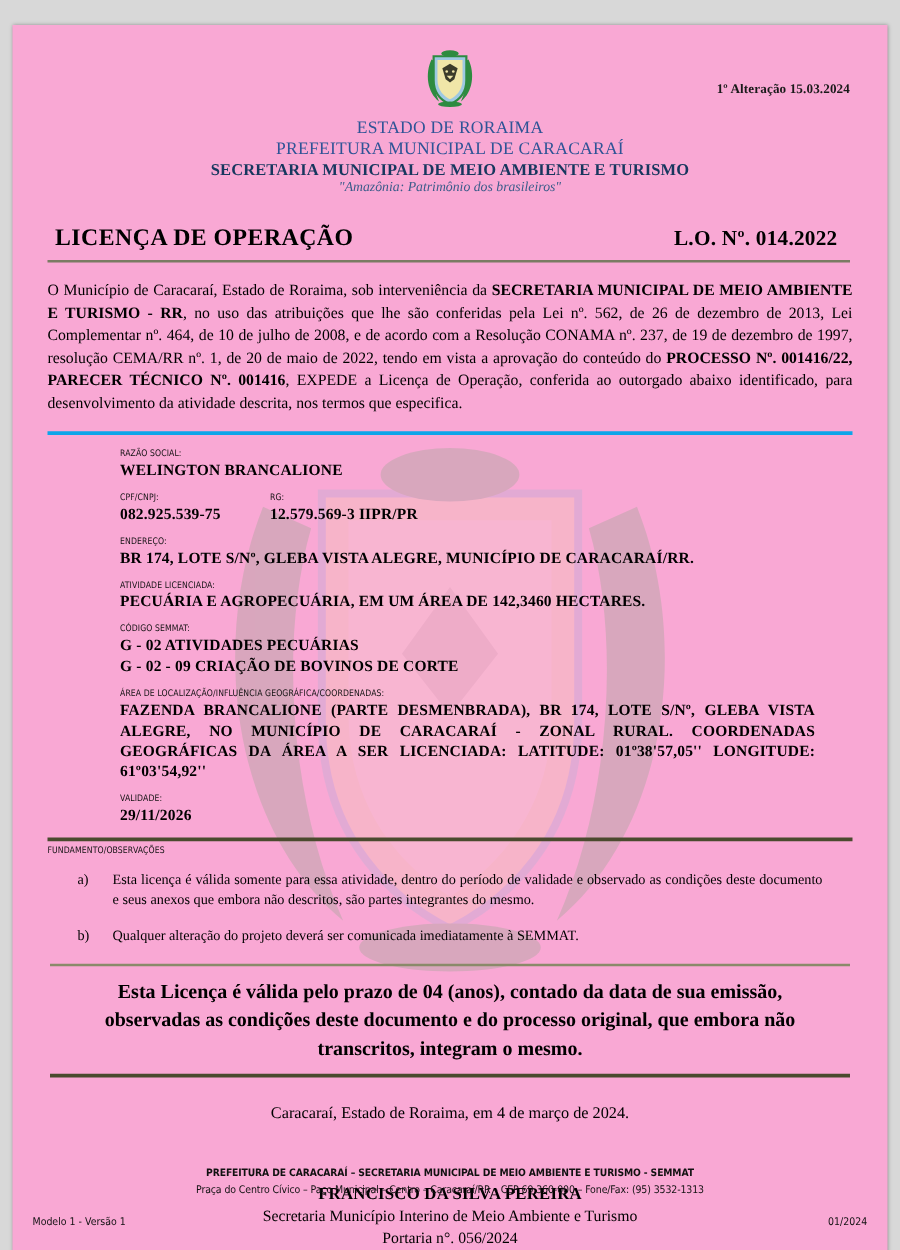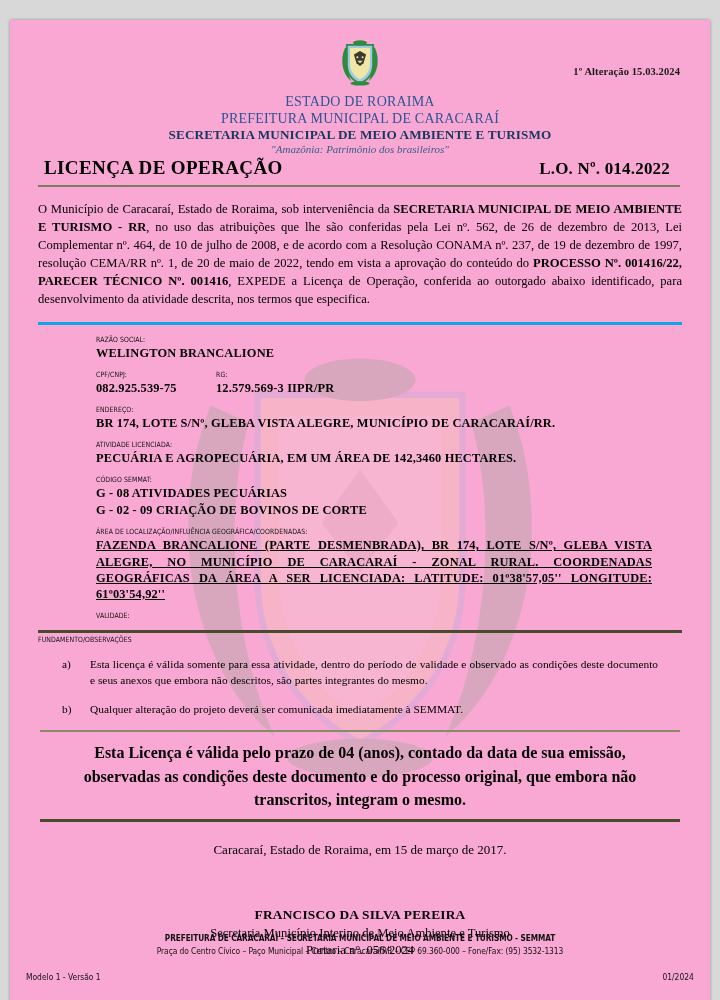--- a/index.html
+++ b/index.html
@@ -79,20 +79,21 @@
   .org .l4 {
     color: #3a5c8a;
     font-size: 11px;
     font-style: italic;
   }
   
   .title-row {
     display: flex;
     justify-content: space-between;
     align-items: baseline;
+    margin-top: 22px;
     padding: 0 18px 0 12px;
   }
   .title-row .t-left {
     font-size: 19px;
     font-weight: bold;
     letter-spacing: .4px;
   }
   .title-row .t-right {
     font-size: 17px;
     font-weight: bold;
@@ -137,21 +138,20 @@
     font-size: 12.4px;
     font-weight: bold;
     letter-spacing: .15px;
     margin-top: 1px;
     line-height: 1.3;
   }
   .fvalue.justified {
     text-align: justify;
     text-justify: inter-word;
     padding-right: 30px;
-    text-decoration: underline;
   }
   .two-col { display: flex; }
   .two-col .col-a { width: 120px; }
   .two-col .col-b { flex: 1; }
   
   .fund-label {
     font-family: "DejaVu Sans", sans-serif;
     font-size: 7.2px;
     letter-spacing: .1px;
     color: #111;
@@ -318,31 +318,32 @@
         <div class="fvalue">BR 174, LOTE S/Nº, GLEBA VISTA ALEGRE, MUNICÍPIO DE CARACARAÍ/RR.</div>
       </div>
 
       <div class="field">
         <div class="flabel">ATIVIDADE LICENCIADA:</div>
         <div class="fvalue">PECUÁRIA E AGROPECUÁRIA, EM UM ÁREA DE 142,3460 HECTARES.</div>
       </div>
 
       <div class="field">
         <div class="flabel">CÓDIGO SEMMAT:</div>
-        <div class="fvalue">G - 08  ATIVIDADES PECUÁRIAS</div>
+        <div class="fvalue">G - 02  ATIVIDADES PECUÁRIAS</div>
         <div class="fvalue">G - 02 - 09 CRIAÇÃO DE BOVINOS DE CORTE</div>
       </div>
 
       <div class="field">
         <div class="flabel">ÁREA DE LOCALIZAÇÃO/INFLUÊNCIA GEOGRÁFICA/COORDENADAS:</div>
         <div class="fvalue justified">FAZENDA BRANCALIONE (PARTE DESMENBRADA), BR 174, LOTE S/Nº, GLEBA VISTA ALEGRE, NO MUNICÍPIO DE CARACARAÍ - ZONAL RURAL. COORDENADAS GEOGRÁFICAS DA ÁREA A SER LICENCIADA: LATITUDE: 01º38'57,05'' LONGITUDE: 61º03'54,92''</div>
       </div>
 
       <div class="field">
         <div class="flabel">VALIDADE:</div>
+        <div class="fvalue">29/11/2026</div>
       </div>
 
     </div>
 
     <div class="fund-label">FUNDAMENTO/OBSERVAÇÕES</div>
 
     <div class="obs-list">
       <div class="obs-item">
         <div class="mk">a)</div>
         <div class="tx">Esta licença é válida somente para essa atividade, dentro do período de validade e observado as condições deste documento e seus anexos que embora não descritos, são partes integrantes do mesmo.</div>
@@ -350,21 +351,21 @@
       <div class="obs-item">
         <div class="mk">b)</div>
         <div class="tx">Qualquer alteração do projeto deverá ser comunicada imediatamente à SEMMAT.</div>
       </div>
     </div>
 
     <div class="note-rule-top"></div>
     <div class="note">Esta Licença é válida pelo prazo de 04 (anos), contado da data de sua emissão, observadas as condições deste documento e do processo original, que embora não transcritos, integram o mesmo.</div>
     <div class="note-rule-bot"></div>
 
-    <div class="place-date">Caracaraí, Estado de Roraima, em 15 de março de 2017.</div>
+    <div class="place-date">Caracaraí, Estado de Roraima, em 4 de março de 2024.</div>
 
     <div class="sig">
       <div class="name">FRANCISCO DA SILVA PEREIRA</div>
       <div class="role">Secretaria Município Interino de Meio Ambiente e Turismo</div>
       <div class="port">Portaria n°. 056/2024</div>
     </div>
 
   </div>
 
   <div class="footer">

